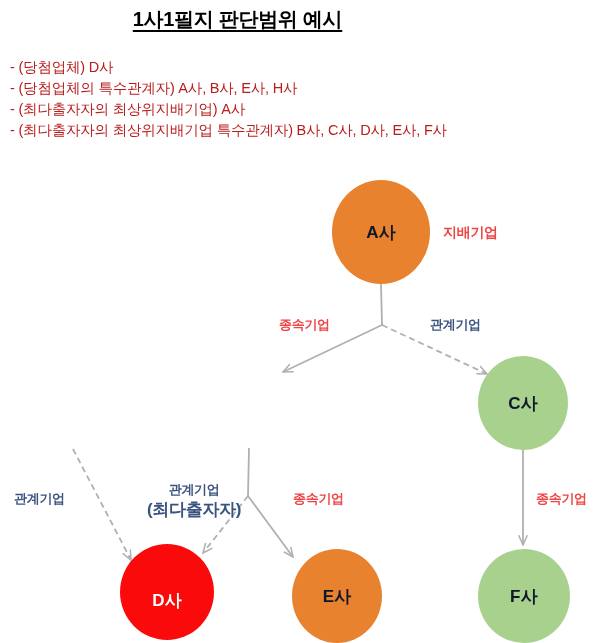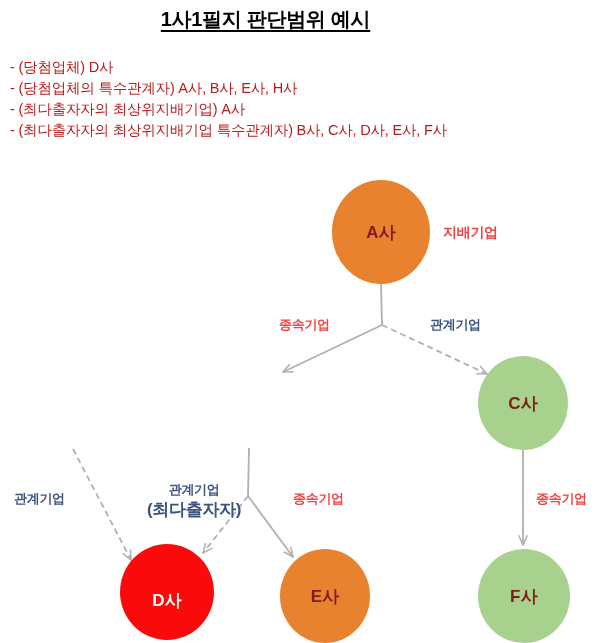--- a/index.html
+++ b/index.html
@@ -21,21 +21,20 @@
   #page-title {
     position: absolute;
     top: 6px;
     left: 0;
     width: 475px;
     text-align: center;
     font-size: 20px;
     font-weight: bold;
     letter-spacing: -0.3px;
     color: #000000;
-    padding-left: 28px;
   }
   #page-title .title-underline {
     text-decoration: underline;
     text-underline-offset: 4px;
     text-decoration-thickness: 2px;
   }
 
   
   #bullet-list {
     position: absolute;
@@ -70,21 +69,21 @@
   
   .node {
     position: absolute;
     border-radius: 50%;
     display: flex;
     align-items: center;
     justify-content: center;
     box-sizing: border-box;
   }
   .node-label {
-    color: #7f1d1d;
+    color: #0f172a;
     font-size: 17px;
     font-weight: bold;
     letter-spacing: 0.2px;
     text-shadow: 0 0 1px rgba(0,0,0,0.06);
     user-select: none;
   }
   .node.red .node-label { color: #ffffff; margin-top: 16px; }
 
   
   .edge-label {
@@ -160,21 +159,21 @@
 
 
   <div class="node green" style="left:478px; top:356px; width:90px; height:94px;">
     <span class="node-label">C사</span>
   </div>
 
   <div class="node red" style="left:120px; top:544px; width:94px; height:96px;">
     <span class="node-label">D사</span>
   </div>
 
-  <div class="node orange" style="left:280px; top:549px; width:90px; height:94px;">
+  <div class="node orange" style="left:292px; top:549px; width:90px; height:94px;">
     <span class="node-label">E사</span>
   </div>
 
   <div class="node green" style="left:478px; top:549px; width:92px; height:94px;">
     <span class="node-label">F사</span>
   </div>
 
   <div class="edge-label subsidiary" style="left:443px; top:224px; font-size:14px;">
     <span>지배기업</span>
   </div>

